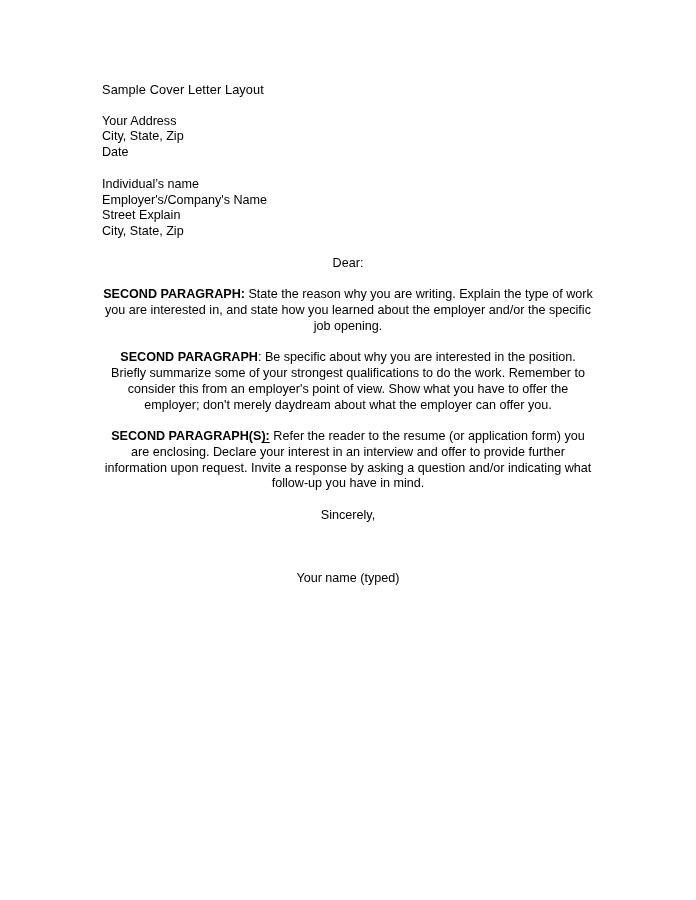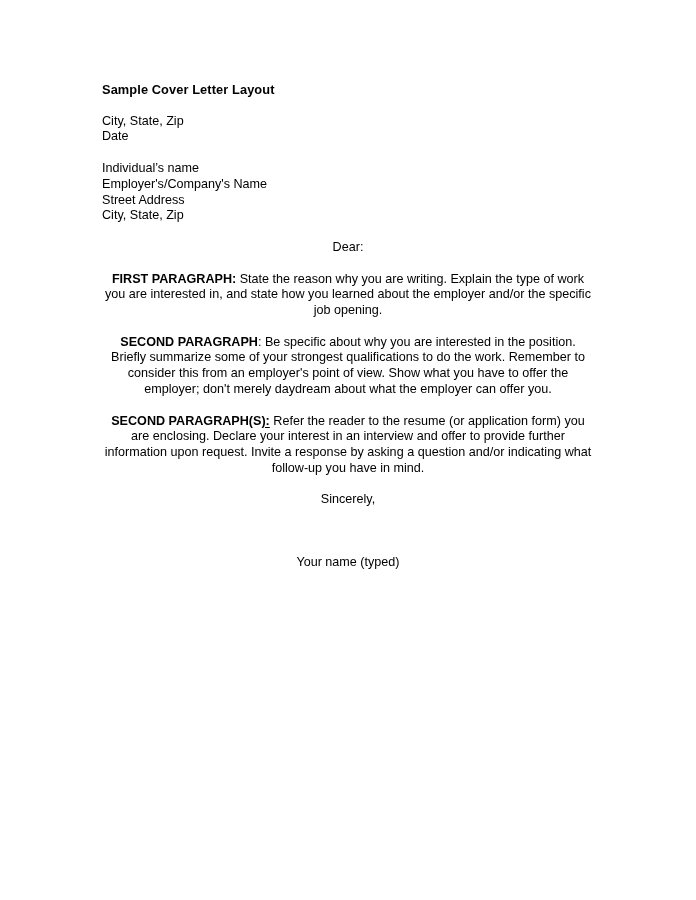--- a/index.html
+++ b/index.html
@@ -23,21 +23,21 @@
   }
   .letter {
     position: absolute;
     left: 102px;
     top: 82px;
     width: 492px;
     font-size: 12.6px;
     line-height: 15.7px;
   }
   .doc-title {
-    font-weight: bold;
+    font-weight: normal;
     font-size: 12.8px;
     margin: 0 0 0 0;
     letter-spacing: 0.1px;
   }
   .block {
     margin: 0;
   }
   .block .line {
     display: block;
     white-space: pre;
@@ -65,41 +65,42 @@
 <body>
 
 <div class="page">
   <div class="letter">
 
     <div class="doc-title">Sample Cover Letter Layout</div>
 
     <div class="gap-title"></div>
 
     <div class="block">
+      <span class="line">Your Address</span>
       <span class="line">City, State, Zip</span>
       <span class="line">Date</span>
     </div>
 
     <div class="gap-block"></div>
 
     <div class="block">
       <span class="line">Individual’s name</span>
       <span class="line">Employer's/Company's Name</span>
-      <span class="line">Street Address</span>
+      <span class="line">Street Explain</span>
       <span class="line">City, State, Zip</span>
     </div>
 
     <div class="gap-block"></div>
 
     <div class="para">Dear:</div>
 
     <div class="gap-block"></div>
 
     <div class="para">
-      <span class="lead">FIRST PARAGRAPH:</span><span> State the reason why you are writing. Explain the type of work you are interested in, and state how you learned about the employer and/or the specific job opening.</span>
+      <span class="lead">SECOND PARAGRAPH:</span><span> State the reason why you are writing. Explain the type of work you are interested in, and state how you learned about the employer and/or the specific job opening.</span>
     </div>
 
     <div class="gap-block"></div>
 
     <div class="para">
       <span class="lead">SECOND PARAGRAPH</span><span class="plain-colon">:</span><span> Be specific about why you are interested in the position. Briefly summarize some of your strongest qualifications to do the work. Remember to consider this from an employer's point of view. Show what you have to offer the employer; don't merely daydream about what the employer can offer you.</span>
     </div>
 
     <div class="gap-block"></div>
 

